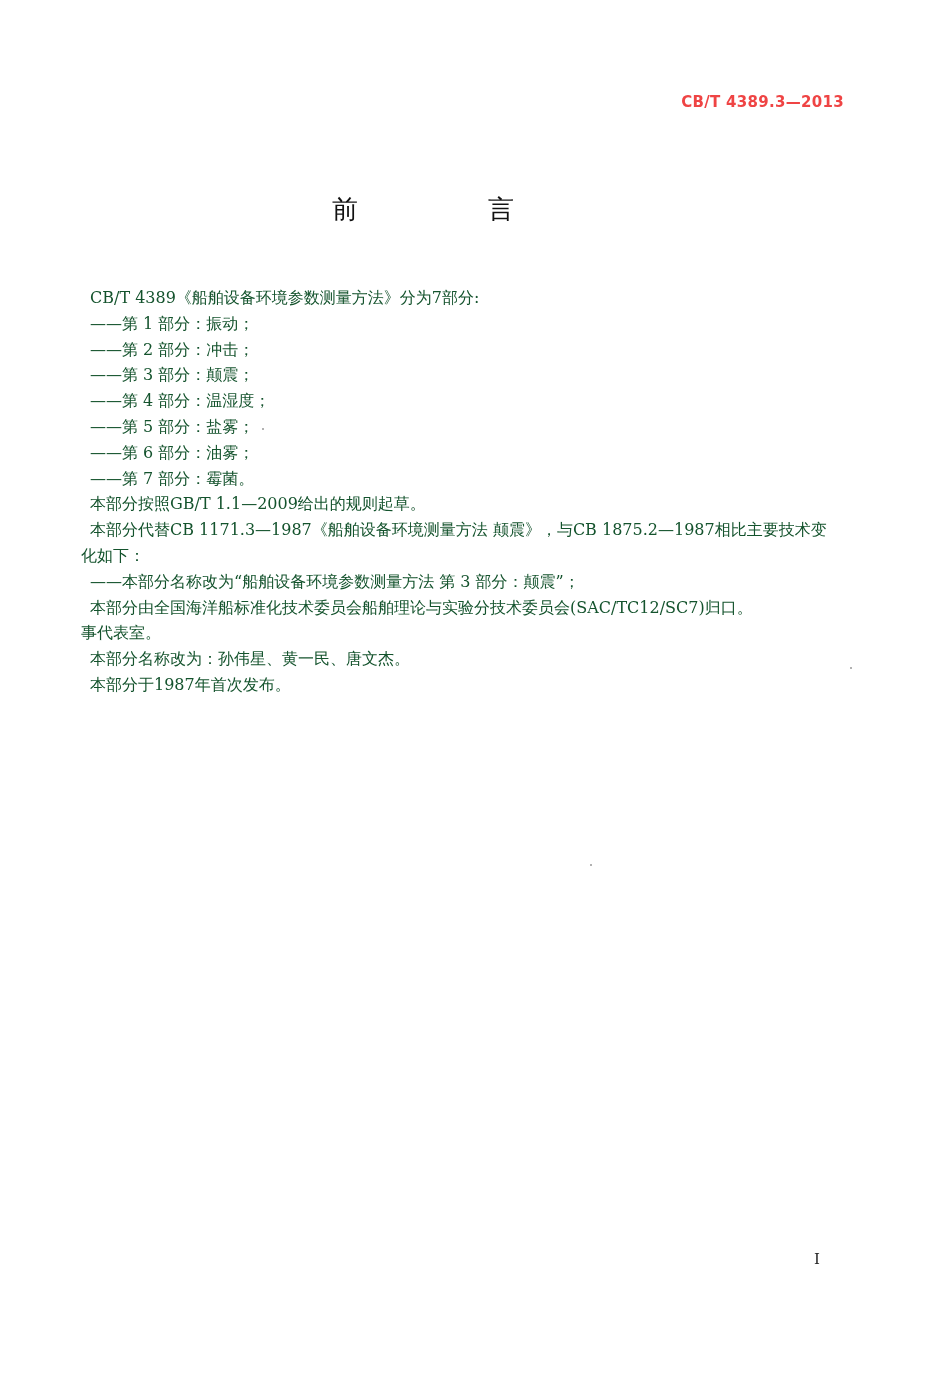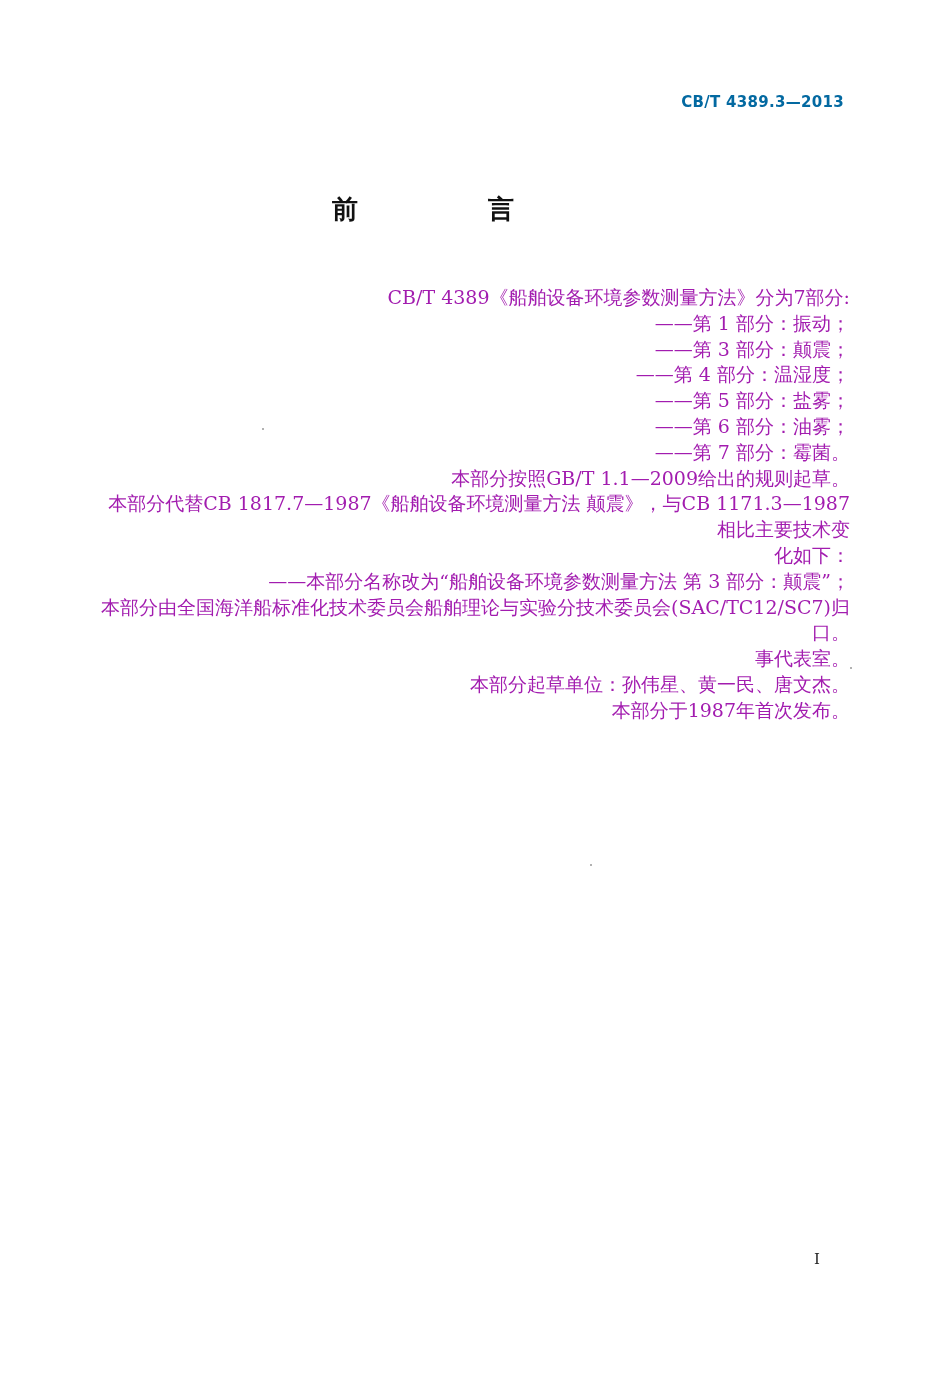--- a/index.html
+++ b/index.html
@@ -16,43 +16,42 @@
       font-family: "DejaVu Serif", "Liberation Serif", serif;
     }
     .std-code {
       position: absolute;
       top: 93px;
       right: 106px;
       font-family: "DejaVu Sans", "Liberation Sans", sans-serif;
       font-weight: bold;
       font-size: 15px;
       letter-spacing: 0.3px;
-      color: #0369a1;
+      color: #ef4444;
     }
     .title {
       position: absolute;
       top: 192px;
       left: 0;
       width: 898px;
       text-align: center;
       font-family: "DejaVu Sans", "Liberation Sans", sans-serif;
       font-size: 26px;
-      font-weight: bold;
+      font-weight: normal;
       letter-spacing: 52px;
       color: #111;
     }
     .body-text {
       position: absolute;
       top: 285px;
       left: 90px;
       width: 760px;
-      font-size: 19px;
+      font-size: 16px;
       line-height: 25.8px;
-      color: #a21caf;
-      text-align: right;
+      color: #14532d;
     }
     .para {
       margin: 0;
       text-indent: 0;
     }
     .page-num {
       position: absolute;
       top: 1250px;
       left: 814px;
       font-size: 15px;
@@ -70,32 +69,33 @@
 </head>
 <body>
 
 <div class="std-code">CB/T 4389.3—2013</div>
 
 <div class="title">前　言</div>
 
 <div class="body-text">
   <p class="para">CB/T 4389《船舶设备环境参数测量方法》分为7部分:</p>
   <p class="para">——第 1 部分：振动；</p>
+  <p class="para">——第 2 部分：冲击；</p>
   <p class="para">——第 3 部分：颠震；</p>
   <p class="para">——第 4 部分：温湿度；</p>
   <p class="para">——第 5 部分：盐雾；</p>
   <p class="para">——第 6 部分：油雾；</p>
   <p class="para">——第 7 部分：霉菌。</p>
   <p class="para">本部分按照GB/T 1.1—2009给出的规则起草。</p>
-  <p class="para">本部分代替CB 1817.7—1987《船舶设备环境测量方法 颠震》，与CB 1171.3—1987相比主要技术变</p>
+  <p class="para">本部分代替CB 1171.3—1987《船舶设备环境测量方法 颠震》，与CB 1875.2—1987相比主要技术变</p>
   <p class="para" style="margin-left:-9px">化如下：</p>
   <p class="para">——本部分名称改为“船舶设备环境参数测量方法 第 3 部分：颠震”；</p>
   <p class="para">本部分由全国海洋船标准化技术委员会船舶理论与实验分技术委员会(SAC/TC12/SC7)归口。</p>
   <p class="para" style="margin-left:-9px">事代表室。</p>
-  <p class="para">本部分起草单位：孙伟星、黄一民、唐文杰。</p>
+  <p class="para">本部分名称改为：孙伟星、黄一民、唐文杰。</p>
   <p class="para">本部分于1987年首次发布。</p>
 </div>
 
 <div class="speck" style="top:667px;left:850px"></div>
 <div class="speck" style="top:864px;left:590px"></div>
 <div class="speck" style="top:428px;left:262px"></div>
 
 <div class="page-num">I</div>
 
 </body></html>

